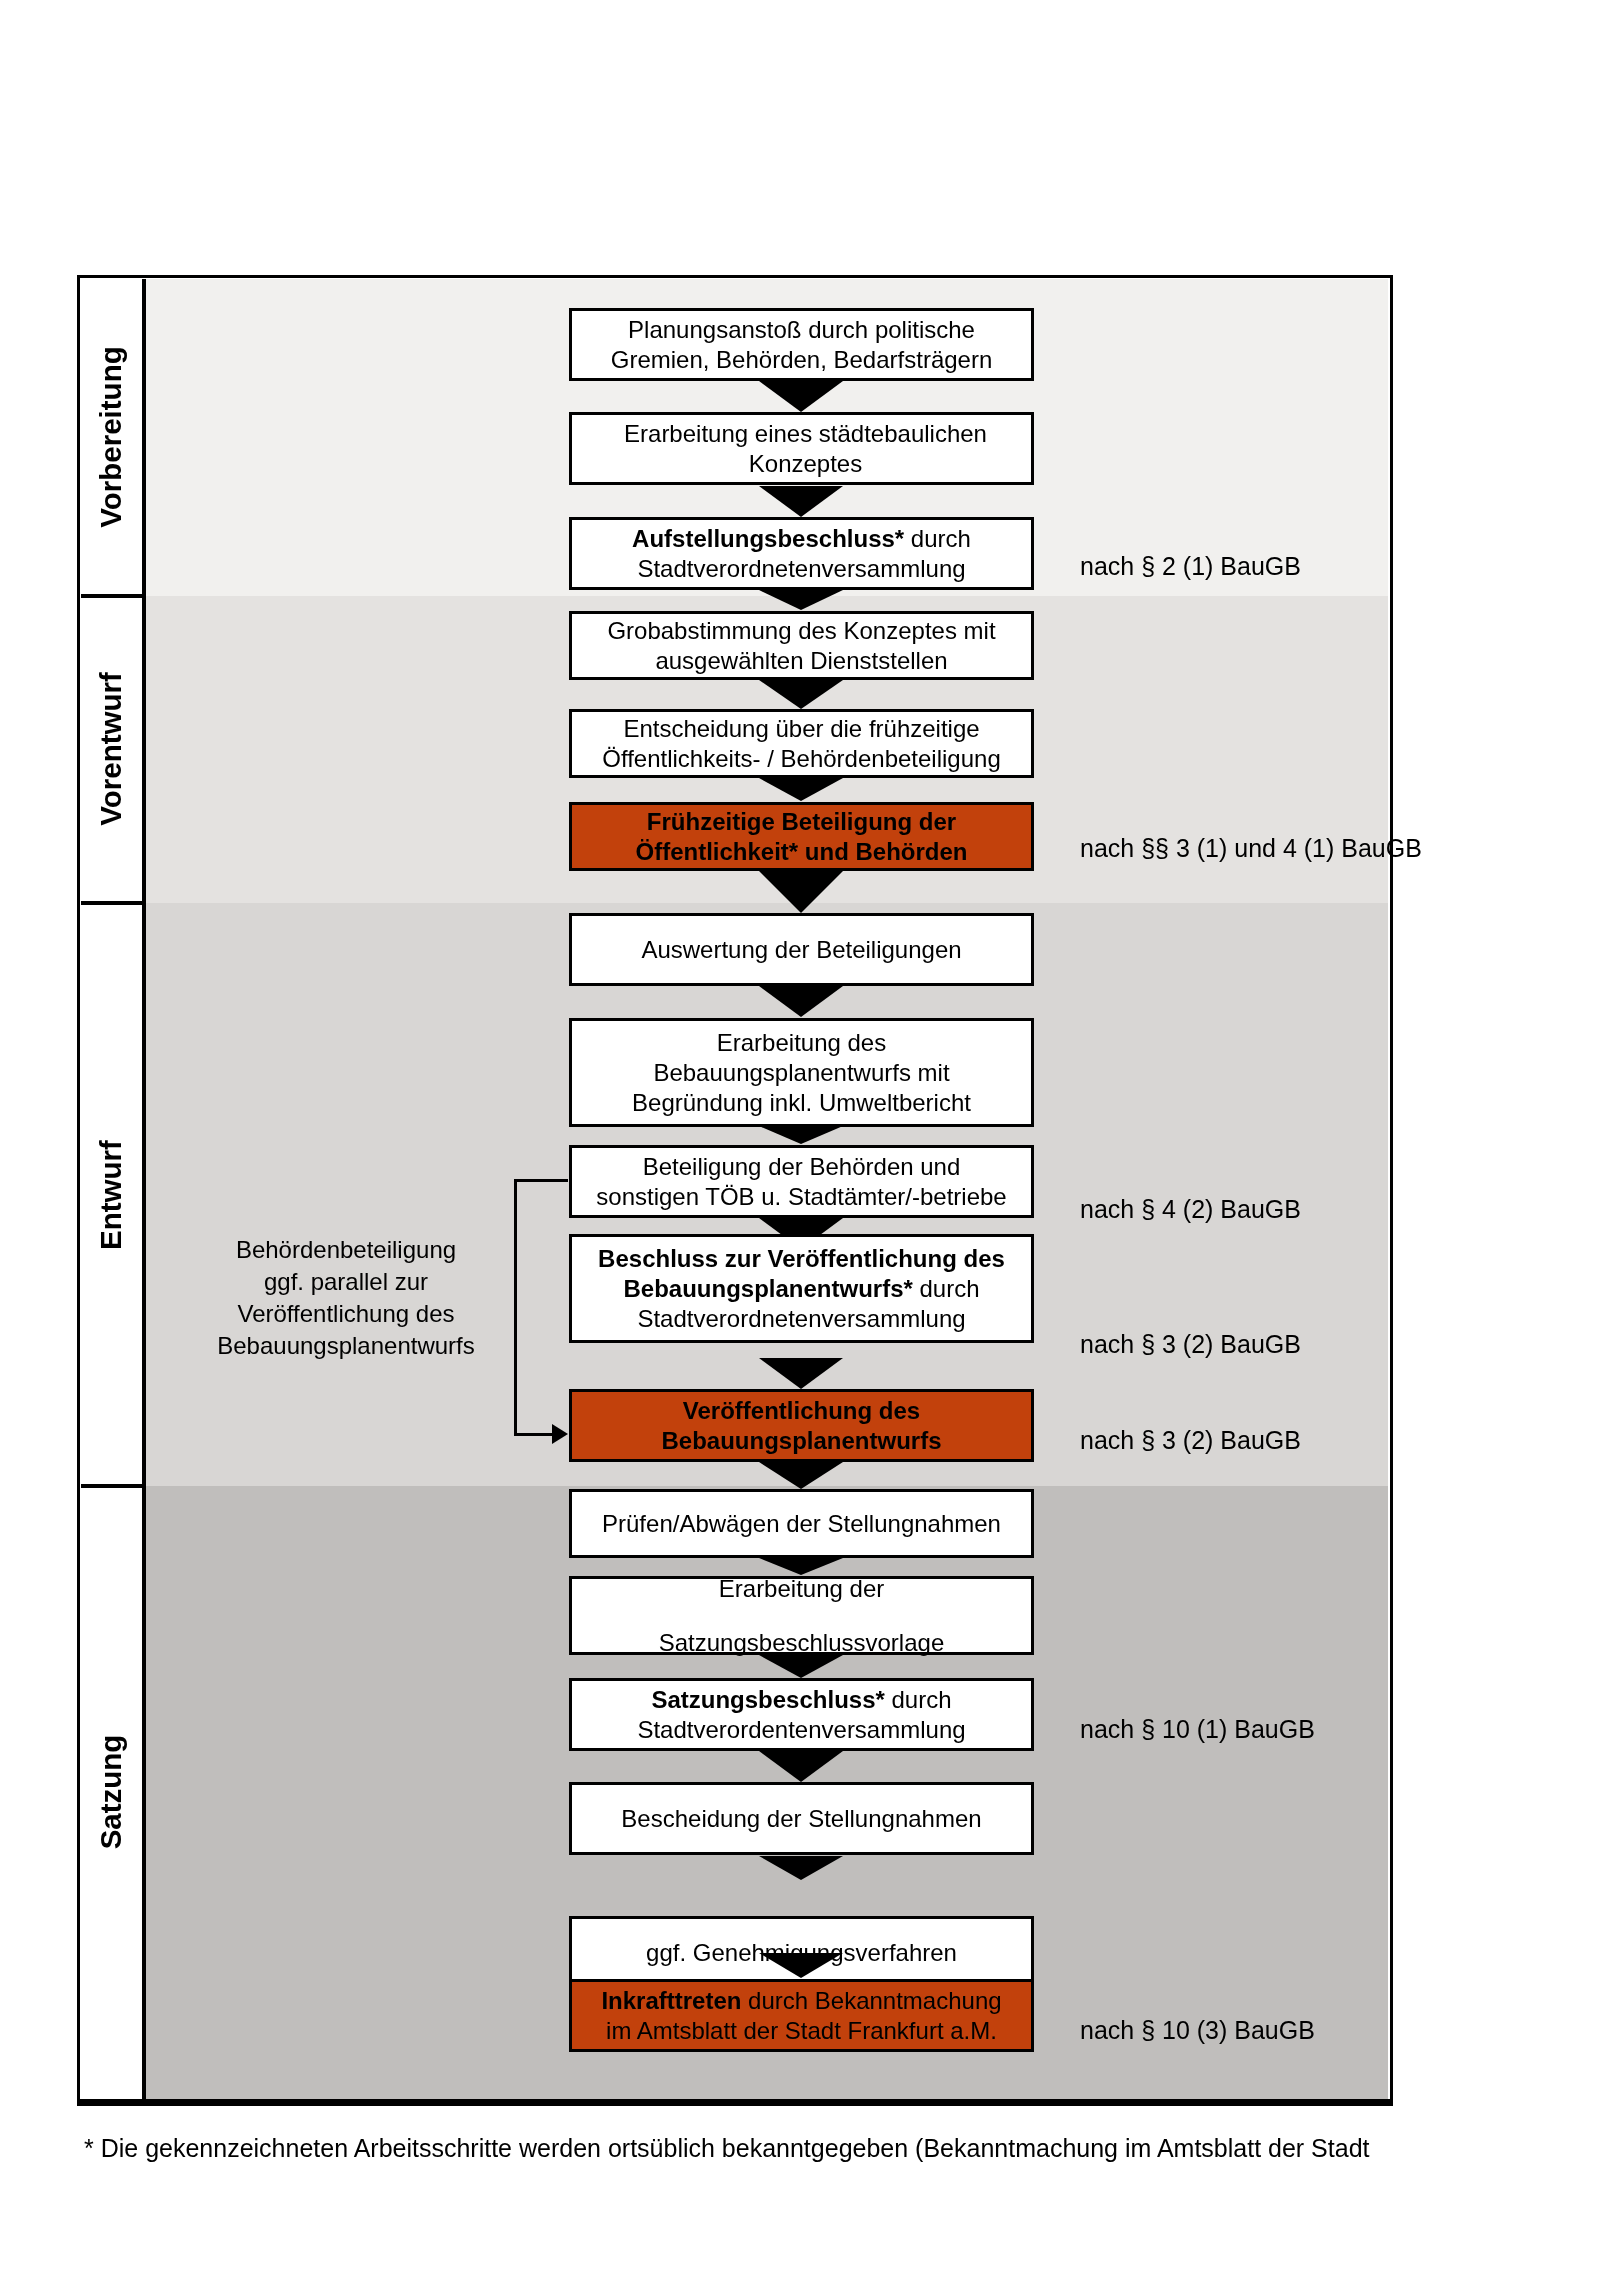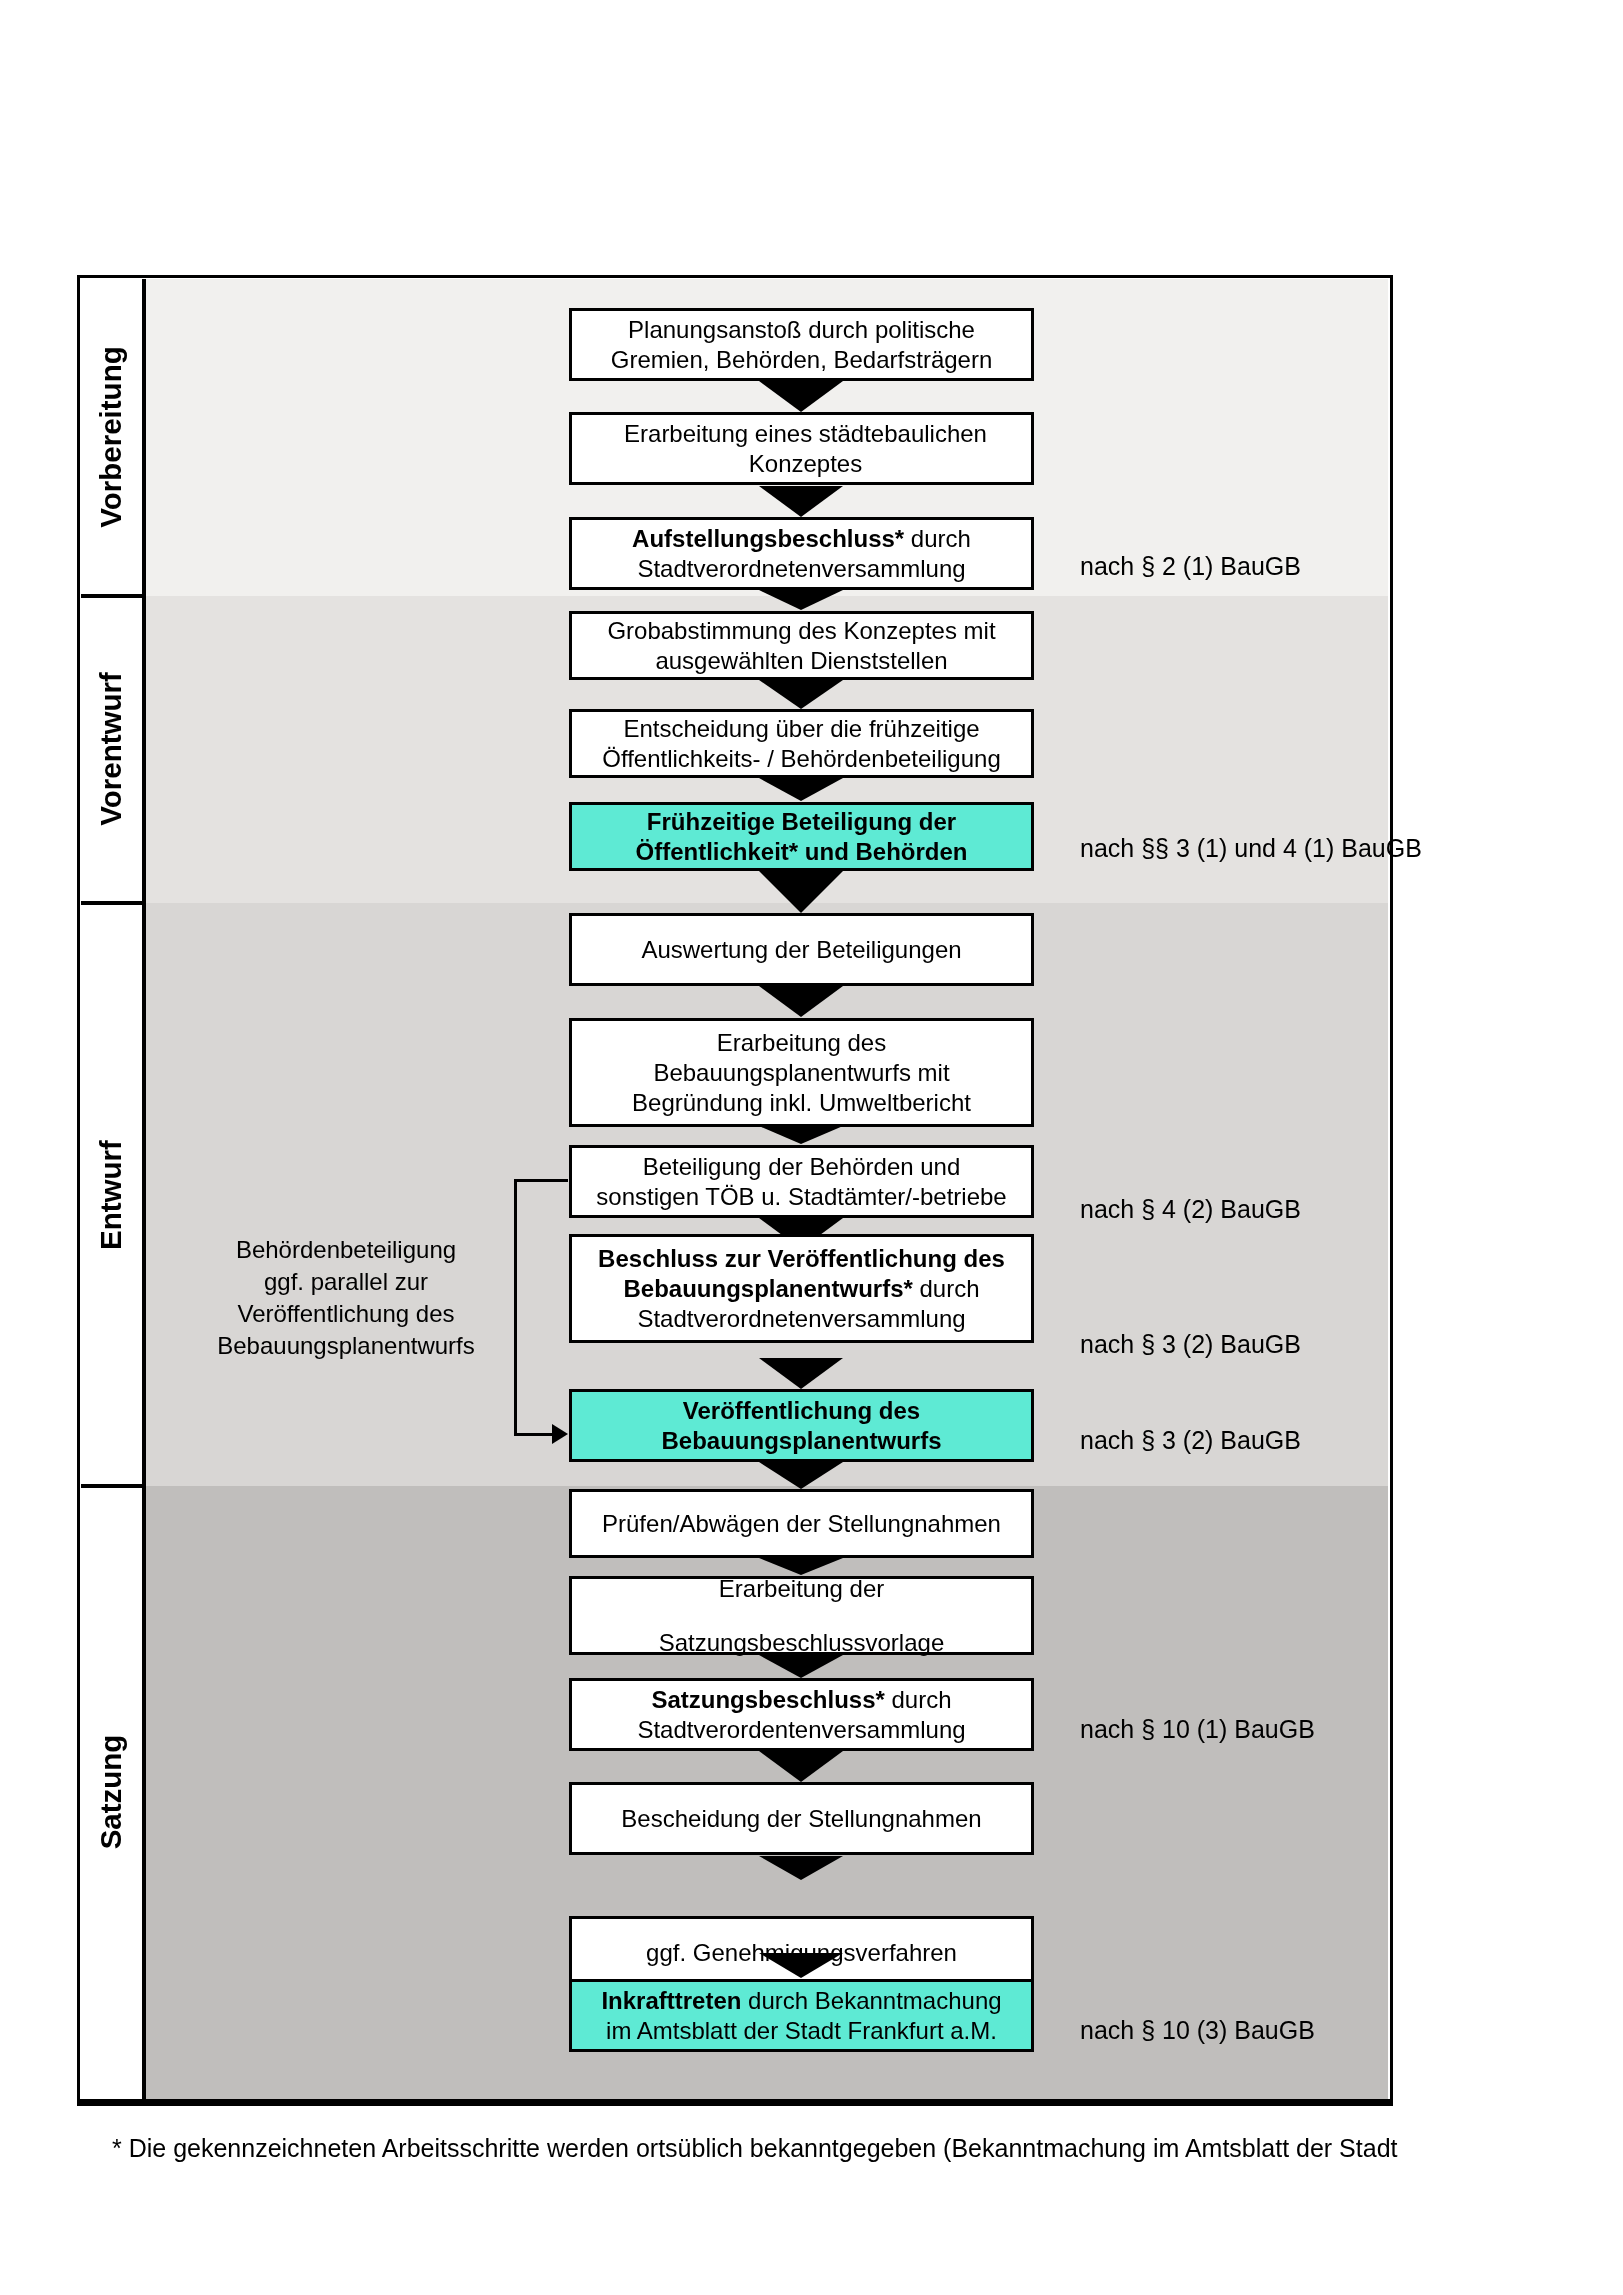--- a/index.html
+++ b/index.html
@@ -26,42 +26,42 @@
   .phase-label{
     position:absolute;left:111px;transform:translate(-50%,-50%) rotate(-90deg);
     font-weight:bold;font-size:29.5px;white-space:nowrap;
   }
   .box{
     position:absolute;left:569px;width:465px;box-sizing:border-box;
     border:3.3px solid #000;background:#ffffff;
     display:flex;flex-direction:column;justify-content:center;align-items:center;
     text-align:center;font-size:24px;line-height:30px;
   }
-  .box.blue{background:#5eead4;}
+  .box.blue{background:#c2410c;}
   .box-line{white-space:nowrap;}
   .box-line .b{font-weight:bold;}
   .arrow-down{
     position:absolute;left:759px;width:0;height:0;
     border-left:42px solid transparent;border-right:42px solid transparent;
     border-top:31px solid #000;
   }
   .ref{position:absolute;left:1080px;font-size:25px;line-height:33px;white-space:nowrap;}
   .annotation{
     position:absolute;left:164px;top:1234px;width:364px;
     text-align:center;font-size:24px;line-height:32px;
   }
   .bracket{position:absolute;background:#000;}
   .bracket-arrowhead{
     position:absolute;left:552px;top:1424px;width:0;height:0;
     border-top:10.5px solid transparent;border-bottom:10.5px solid transparent;
     border-left:16.4px solid #000;
   }
   .footnote{
     position:absolute;left:84px;top:2131px;width:1414px;
-    font-size:25px;line-height:34px;text-align:left;margin-left:28px;
+    font-size:25px;line-height:34px;text-align:left;
   }
 </style>
 </head>
 <body>
 
 <div id="canvas">
 
 
   <div id="strips">
       <div class="section-strip" style="top: 279px; height: 317px; background: rgb(241, 240, 238);"></div>

